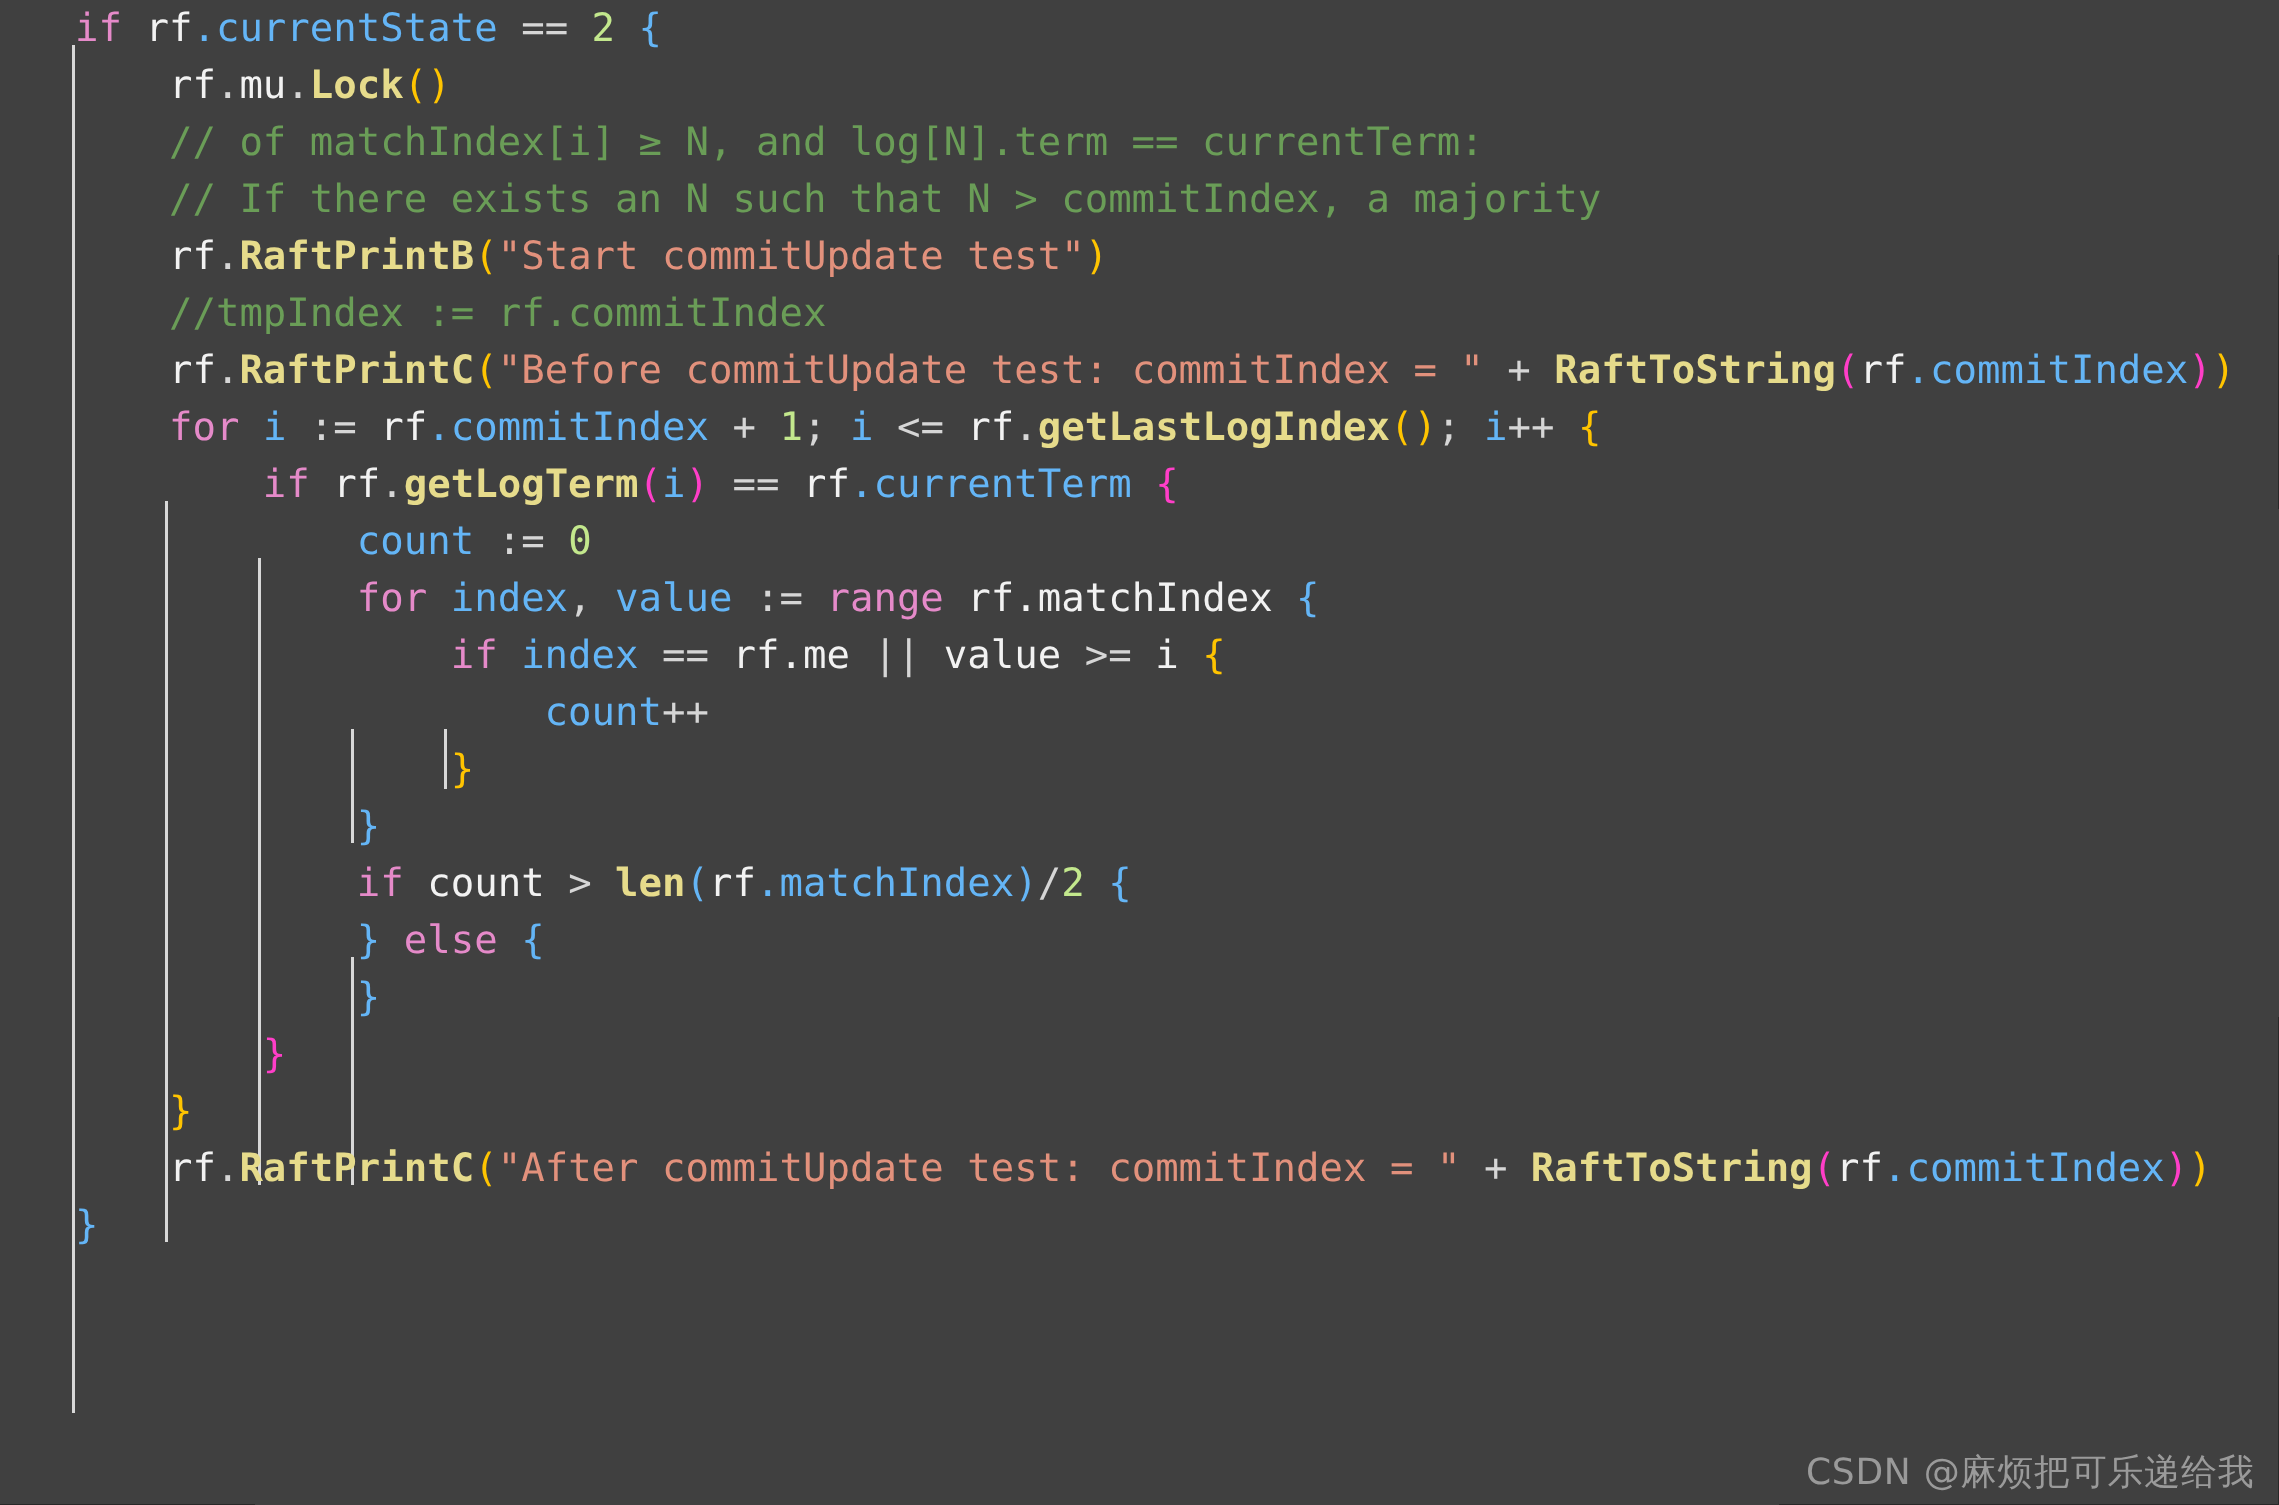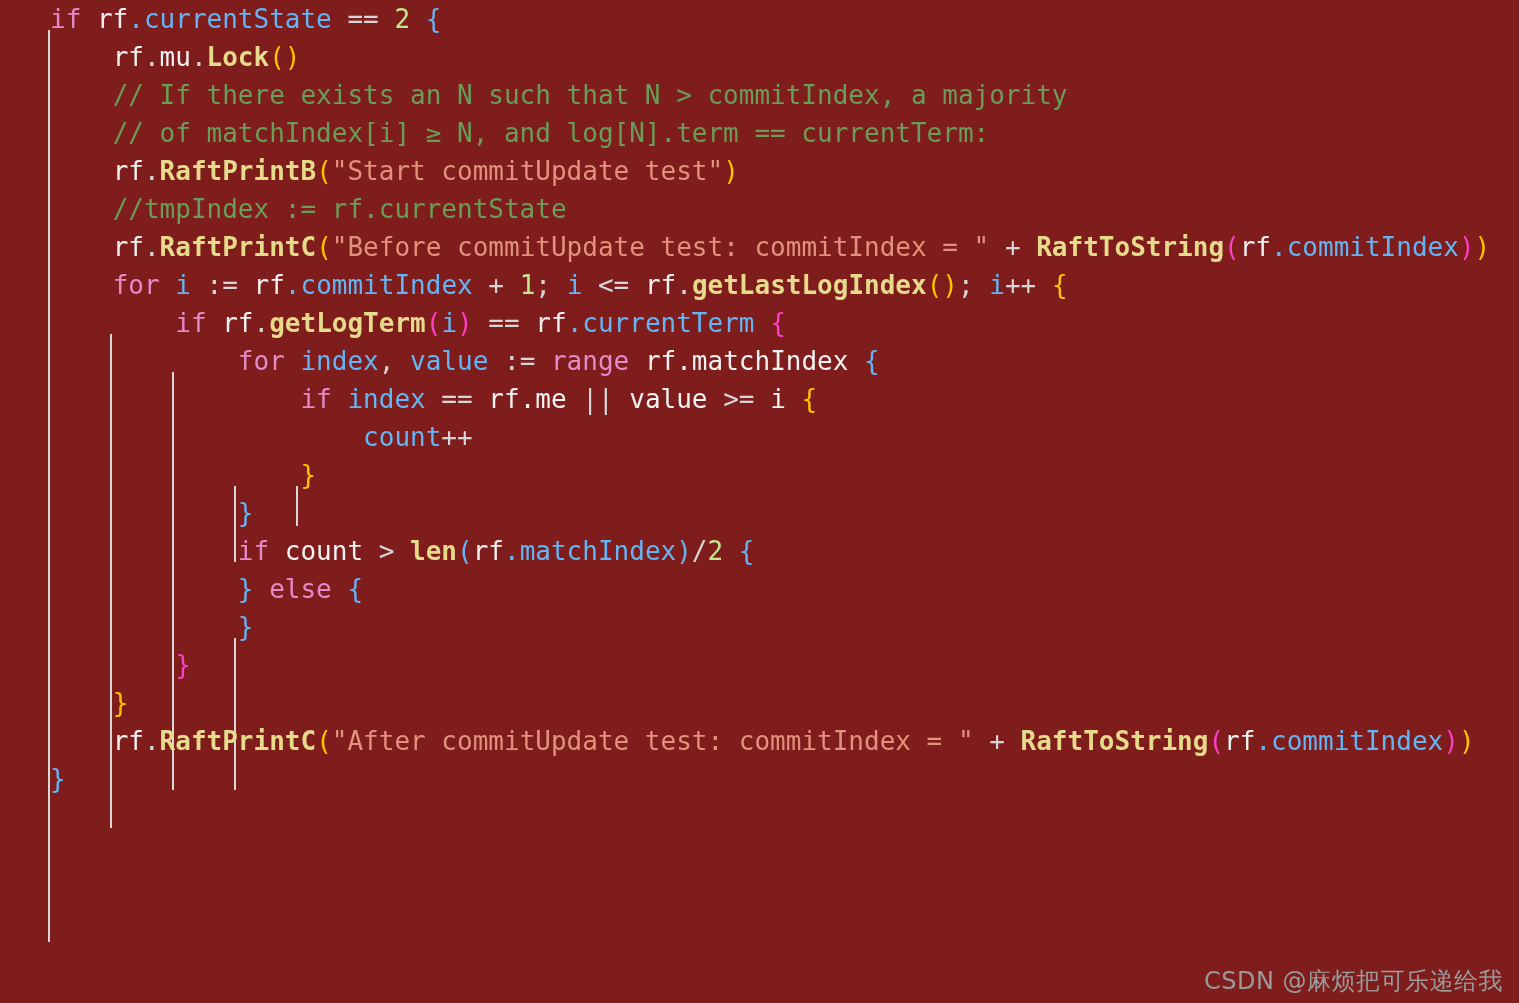--- a/index.html
+++ b/index.html
@@ -11,21 +11,21 @@
     width: 1519px;
     height: 1003px;
     overflow: hidden;
     position: relative;
     font-family: "DejaVu Sans Mono", "Liberation Mono", monospace;
   }
 
   #editor {
     position: absolute;
     inset: 0;
-    background: #7f1d1d;
+    background: #404040;
   }
 
   
   #guides {
     position: absolute;
     left: 0; top: 0;
     width: 1519px;
     height: 1003px;
     pointer-events: none;
   }
@@ -92,27 +92,28 @@
       <div class="guide" style="left: 172px; top: 372px; height: 418px;"></div>
       <div class="guide" style="left: 234px; top: 486px; height: 76px;"></div>
       <div class="guide" style="left: 234px; top: 638px; height: 76px;"></div>
       <div class="guide" style="left: 234px; top: 714px; height: 76px;"></div>
       <div class="guide" style="left: 296px; top: 486px; height: 40px;"></div>
     </div>
 
   <div id="code">
       <div class="line"><span class="ln-inner"><span class="kw">if</span><span class="op"> </span><span class="ident">rf</span><span class="prop">.currentState</span><span class="op"> </span><span class="op">==</span><span class="op"> </span><span class="num">2</span><span class="op"> </span><span class="b2">{</span></span></div>
       <div class="line"><span class="ln-inner"><span class="op">    </span><span class="ident">rf</span><span class="op">.</span><span class="ident">mu</span><span class="op">.</span><span class="fn">Lock</span><span class="b0">()</span></span></div>
+      <div class="line"><span class="ln-inner"><span class="op">    </span><span class="cmt">// of matchIndex[i] ≥ N, and log[N].term == currentTerm:</span></span></div>
       <div class="line"><span class="ln-inner"><span class="op">    </span><span class="cmt">// If there exists an N such that N &gt; commitIndex, a majority</span></span></div>
-      <div class="line"><span class="ln-inner"><span class="op">    </span><span class="cmt">// of matchIndex[i] ≥ N, and log[N].term == currentTerm:</span></span></div>
       <div class="line"><span class="ln-inner"><span class="op">    </span><span class="ident">rf</span><span class="op">.</span><span class="fn">RaftPrintB</span><span class="b0">(</span><span class="str">"Start commitUpdate test"</span><span class="b0">)</span></span></div>
-      <div class="line"><span class="ln-inner"><span class="op">    </span><span class="cmt">//tmpIndex := rf.currentState</span></span></div>
+      <div class="line"><span class="ln-inner"><span class="op">    </span><span class="cmt">//tmpIndex := rf.commitIndex</span></span></div>
       <div class="line"><span class="ln-inner"><span class="op">    </span><span class="ident">rf</span><span class="op">.</span><span class="fn">RaftPrintC</span><span class="b0">(</span><span class="str">"Before commitUpdate test: commitIndex = "</span><span class="op"> </span><span class="op">+</span><span class="op"> </span><span class="fn">RaftToString</span><span class="b1">(</span><span class="ident">rf</span><span class="prop">.commitIndex</span><span class="b1">)</span><span class="b0">)</span></span></div>
       <div class="line"><span class="ln-inner"><span class="op">    </span><span class="kw">for</span><span class="op"> </span><span class="prop">i</span><span class="op"> </span><span class="op">:=</span><span class="op"> </span><span class="ident">rf</span><span class="prop">.commitIndex</span><span class="op"> </span><span class="op">+</span><span class="op"> </span><span class="num">1</span><span class="op">;</span><span class="op"> </span><span class="prop">i</span><span class="op"> </span><span class="op">&lt;=</span><span class="op"> </span><span class="ident">rf</span><span class="op">.</span><span class="fn">getLastLogIndex</span><span class="b0">()</span><span class="op">;</span><span class="op"> </span><span class="prop">i</span><span class="op">++</span><span class="op"> </span><span class="b0">{</span></span></div>
       <div class="line"><span class="ln-inner"><span class="op">        </span><span class="kw">if</span><span class="op"> </span><span class="ident">rf</span><span class="op">.</span><span class="fn">getLogTerm</span><span class="b1">(</span><span class="prop">i</span><span class="b1">)</span><span class="op"> </span><span class="op">==</span><span class="op"> </span><span class="ident">rf</span><span class="prop">.currentTerm</span><span class="op"> </span><span class="b1">{</span></span></div>
+      <div class="line"><span class="ln-inner"><span class="op">            </span><span class="prop">count</span><span class="op"> </span><span class="op">:=</span><span class="op"> </span><span class="num">0</span></span></div>
       <div class="line"><span class="ln-inner"><span class="op">            </span><span class="kw">for</span><span class="op"> </span><span class="prop">index</span><span class="op">,</span><span class="op"> </span><span class="prop">value</span><span class="op"> </span><span class="op">:=</span><span class="op"> </span><span class="kw">range</span><span class="op"> </span><span class="ident">rf</span><span class="ident">.matchIndex</span><span class="op"> </span><span class="b2">{</span></span></div>
       <div class="line"><span class="ln-inner"><span class="op">                </span><span class="kw">if</span><span class="op"> </span><span class="prop">index</span><span class="op"> </span><span class="op">==</span><span class="op"> </span><span class="ident">rf</span><span class="ident">.me</span><span class="op"> </span><span class="op">||</span><span class="op"> </span><span class="ident">value</span><span class="op"> </span><span class="op">&gt;=</span><span class="op"> </span><span class="ident">i</span><span class="op"> </span><span class="b0">{</span></span></div>
       <div class="line"><span class="ln-inner"><span class="op">                    </span><span class="prop">count</span><span class="op">++</span></span></div>
       <div class="line"><span class="ln-inner"><span class="op">                </span><span class="b0">}</span></span></div>
       <div class="line"><span class="ln-inner"><span class="op">            </span><span class="b2">}</span></span></div>
       <div class="line"><span class="ln-inner"><span class="op">            </span><span class="kw">if</span><span class="op"> </span><span class="ident">count</span><span class="op"> </span><span class="op">&gt;</span><span class="op"> </span><span class="fn">len</span><span class="b2">(</span><span class="ident">rf</span><span class="prop">.matchIndex</span><span class="b2">)</span><span class="op">/</span><span class="num">2</span><span class="op"> </span><span class="b2">{</span></span></div>
       <div class="line"><span class="ln-inner"><span class="op">            </span><span class="b2">}</span><span class="op"> </span><span class="kw">else</span><span class="op"> </span><span class="b2">{</span></span></div>
       <div class="line"><span class="ln-inner"><span class="op">            </span><span class="b2">}</span></span></div>
       <div class="line"><span class="ln-inner"><span class="op">        </span><span class="b1">}</span></span></div>
       <div class="line"><span class="ln-inner"><span class="op">    </span><span class="b0">}</span></span></div>

